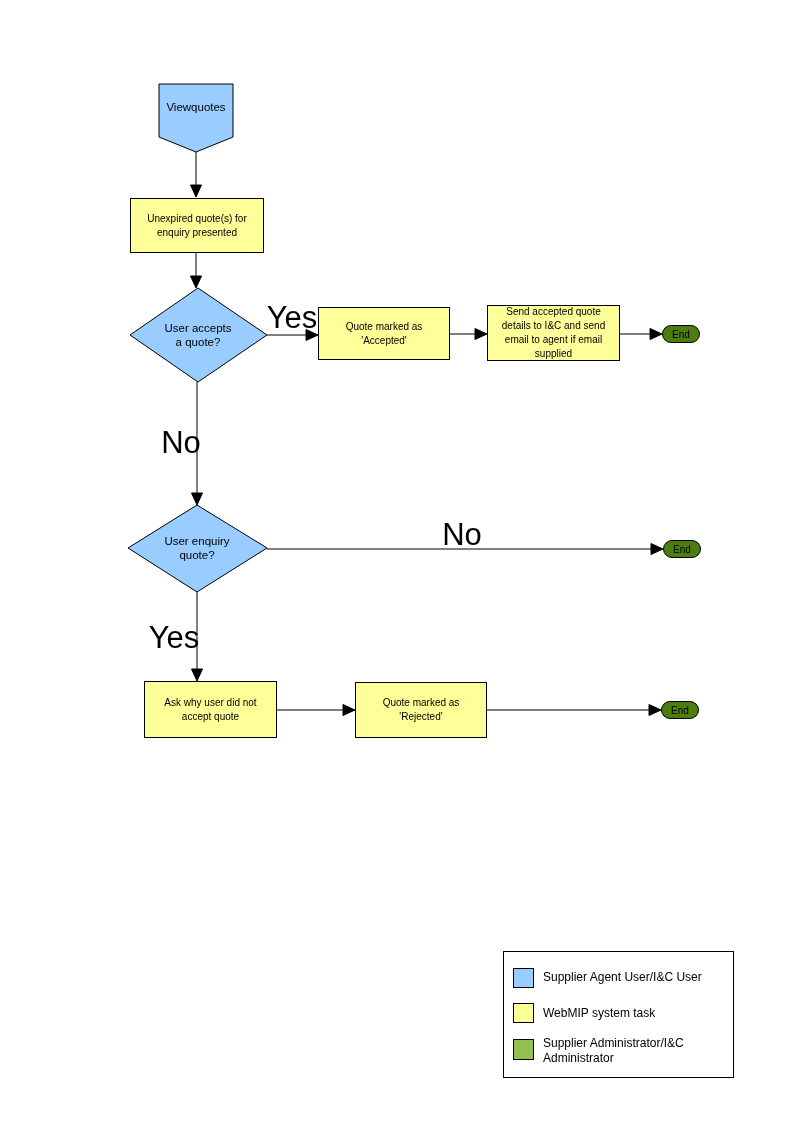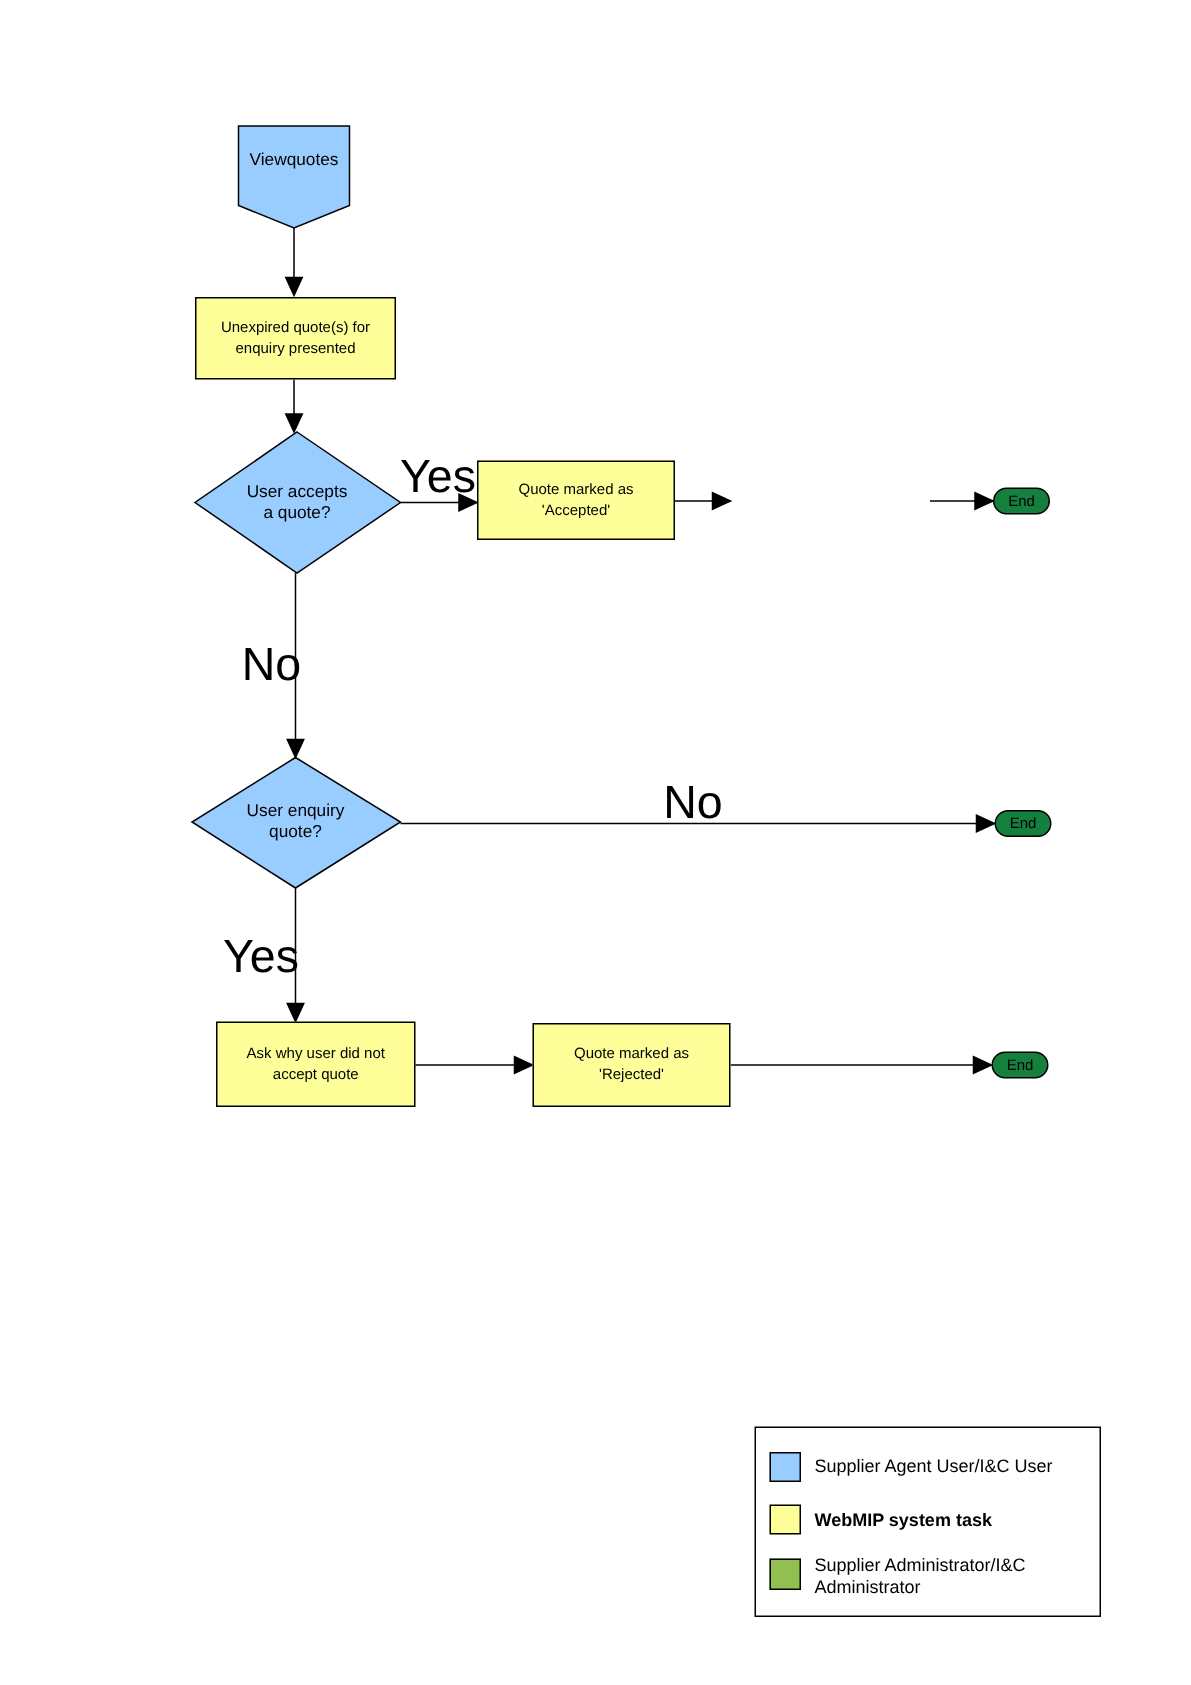--- a/index.html
+++ b/index.html
@@ -34,21 +34,21 @@
     text-align: center;
     font-size: 10px;
     line-height: 14px;
     white-space: pre-line;
     box-sizing: border-box;
   }
   .terminator {
     position: absolute;
     width: 38px;
     height: 18px;
-    background: #15803d;
+    background: #4d7c0f;
     border: 1px solid #000000;
     border-radius: 9px;
     display: flex;
     align-items: center;
     justify-content: center;
     font-size: 10px;
     box-sizing: border-box;
   }
   .edge-label {
     position: absolute;
@@ -136,20 +136,24 @@
   </svg>
 
   <div class="node-label" style="left:156px; top:92px; width:80px; height:30px;">Viewquotes</div>
 
   <div class="process" style="left:130px; top:198px; width:134px; height:55px;">Unexpired quote(s) for
 enquiry presented</div>
 
   <div class="process" style="left:318px; top:307px; width:132px; height:53px;">Quote  marked as
 'Accepted'</div>
 
+  <div class="process" style="left:487px; top:305px; width:133px; height:56px;">Send accepted quote
+details to I&amp;C and send
+email to agent if email
+supplied</div>
 
   <div class="process" style="left:144px; top:681px; width:133px; height:57px;">Ask why user did not
 accept quote</div>
 
   <div class="process" style="left:355px; top:682px; width:132px; height:56px;">Quote  marked as
 'Rejected'</div>
 
   <div class="node-label" style="left:138px; top:315px; width:120px; height:40px;">User accepts
 a quote?</div>
 
@@ -169,18 +173,18 @@
   <div class="edge-label" style="left:462px; top:535px;">No</div>
 
   <div class="edge-label" style="left:174px; top:638px;">Yes</div>
 
   <div class="legend"></div>
 
   <div class="swatch swatch-blue" style="left:513px; top:968px;"></div>
   <div class="legend-label" style="left:543px; top:970px; width:185px;">Supplier Agent User/I&amp;C User</div>
 
   <div class="swatch swatch-yellow" style="left:513px; top:1003px;"></div>
-  <div class="legend-label" style="left:543px; top:1006px; width:185px;font-weight:bold;">WebMIP system task</div>
+  <div class="legend-label" style="left:543px; top:1006px; width:185px;">WebMIP system task</div>
 
   <div class="swatch swatch-green" style="left:513px; top:1039px; height:21px;"></div>
   <div class="legend-label" style="left:543px; top:1036px; width:175px;">Supplier Administrator/I&amp;C Administrator</div>
 
 </div>
 
 </body></html>

